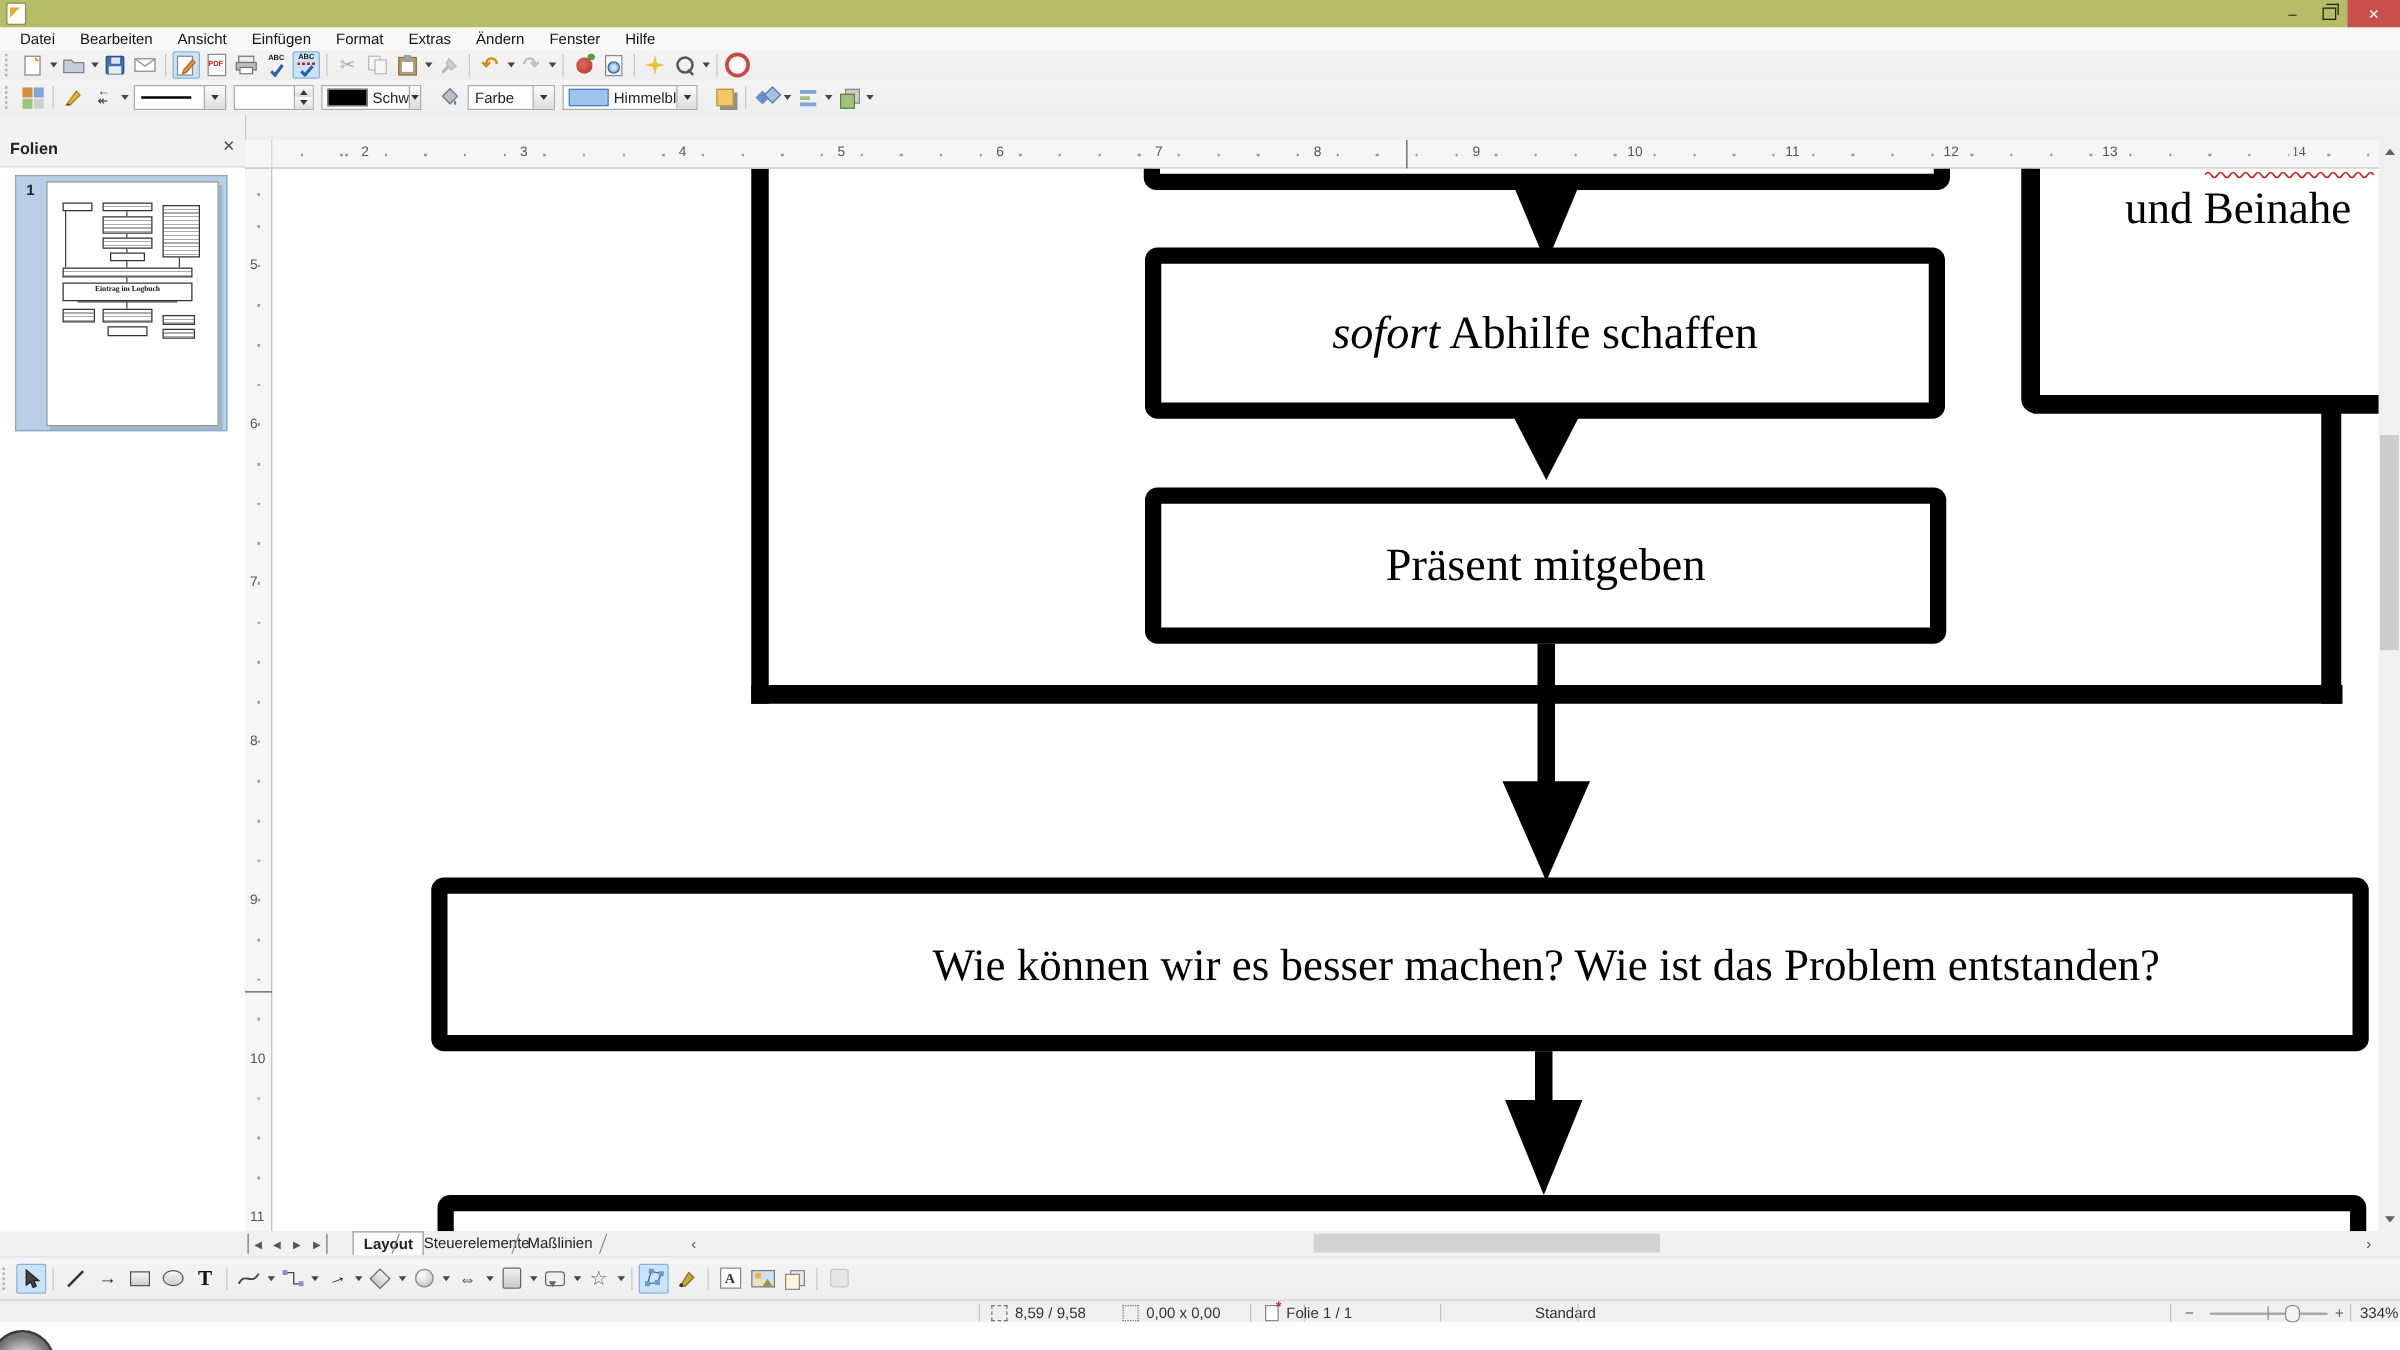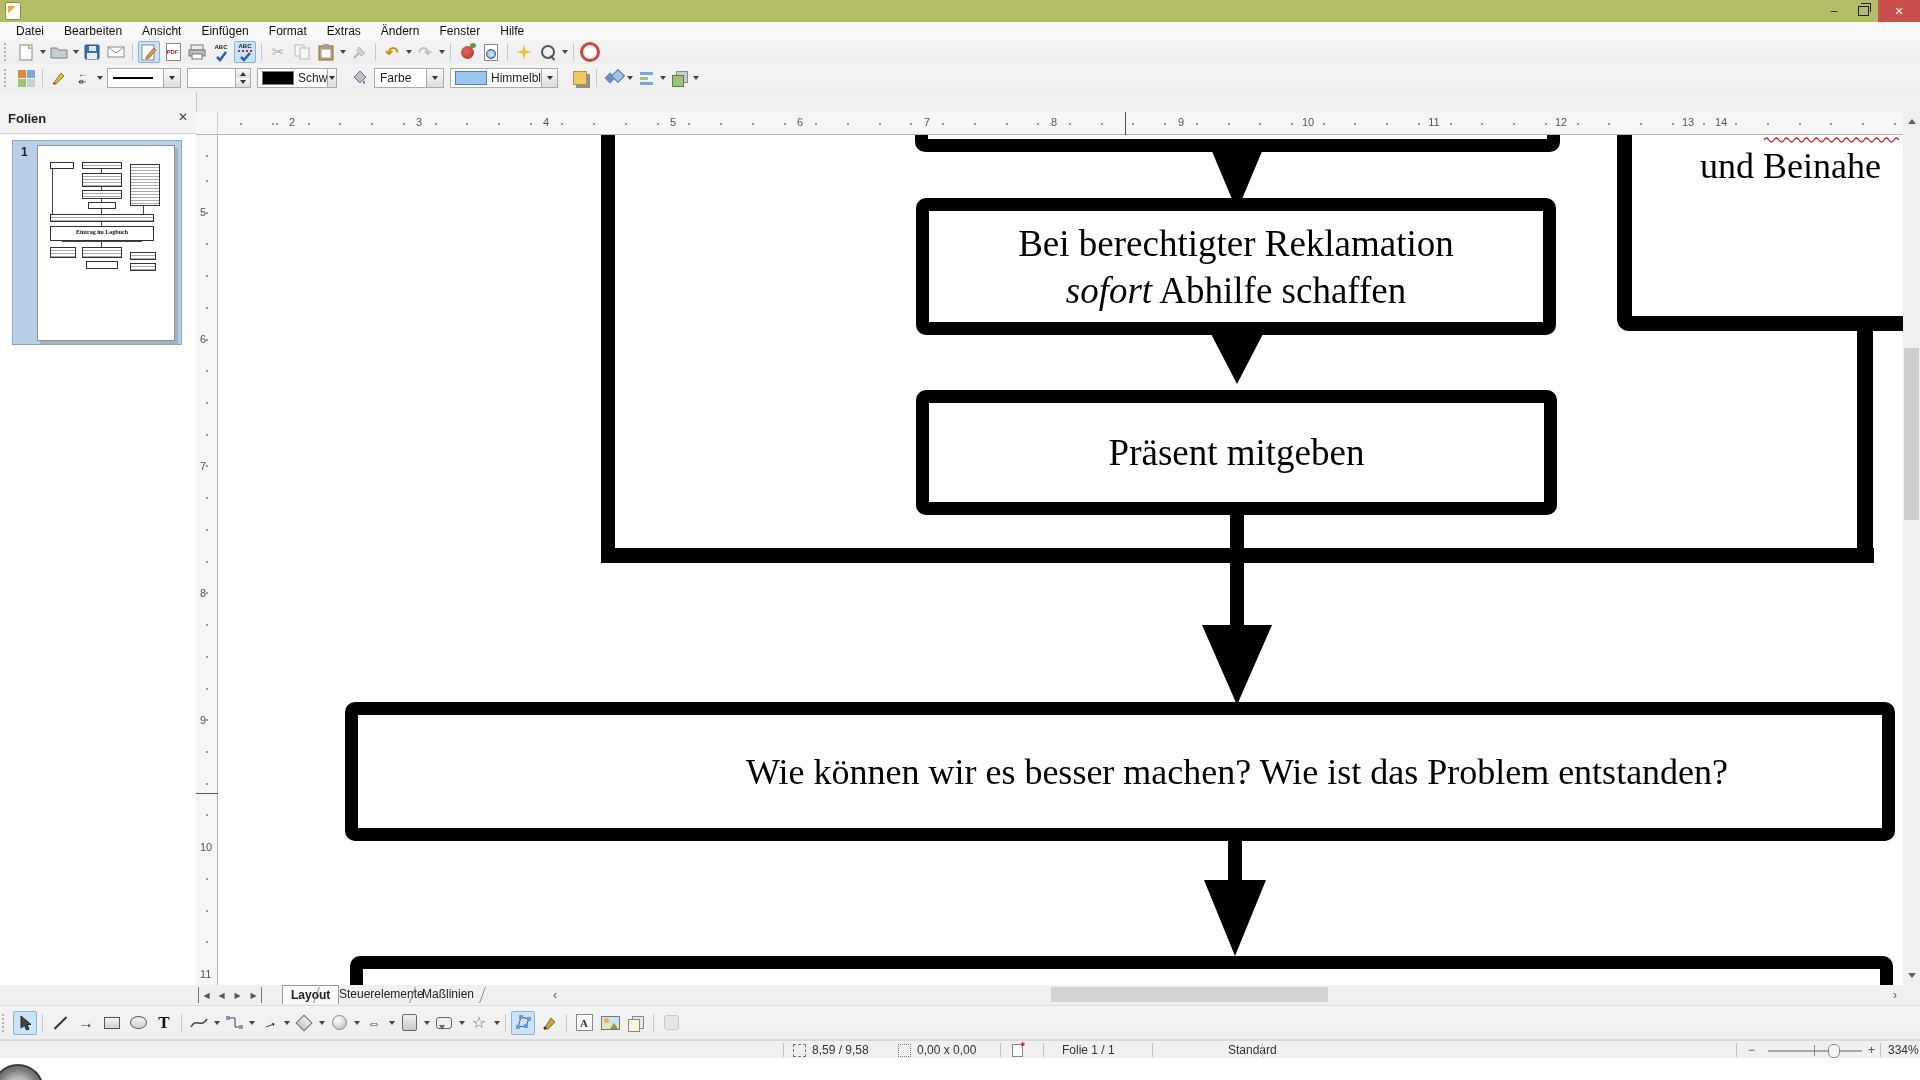--- a/index.html
+++ b/index.html
@@ -375,21 +375,21 @@
     <span class="hnum" style="left:328px;">4</span>
     <span class="hnum" style="left:455px;">5</span>
     <span class="hnum" style="left:582px;">6</span>
     <span class="hnum" style="left:709px;">7</span>
     <span class="hnum" style="left:836px;">8</span>
     <span class="hnum" style="left:963px;">9</span>
     <span class="hnum" style="left:1090px;">10</span>
     <span class="hnum" style="left:1216px;">11</span>
     <span class="hnum" style="left:1343px;">12</span>
     <span class="hnum" style="left:1470px;">13</span>
-    <span class="hnum" style="left:1503px;">14</span>
+    <span class="hnum" style="left:1621px;font-family:Liberation Serif, serif;">14</span>
     <span class="hmarker" style="left:907px;"></span>
   </div>
   <div id="vruler" class="abs">
     <span id="vdots"></span>
     <span class="vnum" style="top:77px;">5</span>
     <span class="vnum" style="top:204px;">6</span>
     <span class="vnum" style="top:331px;">7</span>
     <span class="vnum" style="top:458px;">8</span>
     <span class="vnum" style="top:585px;">9</span>
     <span class="vnum" style="top:712px;">10</span>
@@ -397,21 +397,20 @@
     <span class="vmarker" style="top:658px;"></span>
   </div>
 
   <div id="canvas" class="abs">
 
     <div class="fbox" style="left:697px;top:-90px;width:645px;height:107px;"></div>
 
     <div class="tri" style="left:993px;top:14px;border-left:26px solid transparent;border-right:26px solid transparent;border-top:62px solid #000;"></div>
 
     <div class="fbox ctr" style="left:698px;top:63px;width:640px;height:137px;">
-      <div class="serif" style="font-size:37px;line-height:47px;">Bei berechtigter Reklamation</div>
       <div class="serif" style="font-size:37px;line-height:47px;"><i>sofort</i><span style="white-space:pre;"> Abhilfe schaffen</span></div>
     </div>
 
     <div class="tri" style="left:992px;top:197px;border-left:27px solid transparent;border-right:27px solid transparent;border-top:52px solid #000;"></div>
 
     <div class="fbox ctr" style="left:698px;top:255px;width:641px;height:125px;">
       <div class="serif" style="font-size:37px;">Präsent mitgeben</div>
     </div>
 
     <div class="blk" style="left:383px;top:0;width:14px;height:428px;"></div>
@@ -573,21 +572,21 @@
     <span class="ssep" style="left:783px;"></span>
     <span class="sicon" style="left:793px;width:11px;height:11px;border:1px dashed #777;"></span>
     <span class="stxt" style="left:812px;">8,59 / 9,58</span>
     <span class="sicon" style="left:898px;width:11px;height:11px;border:1px dotted #777;"></span>
     <span class="stxt" style="left:917px;">0,00 x 0,00</span>
     <span class="ssep" style="left:1000px;"></span>
     <span class="sicon" style="left:1012px;width:9px;height:11px;background:#fff;border:1px solid #888;">
         <span style="position:absolute;right:-3px;top:-5px;color:#c22;font-size:11px;font-weight:bold;">*</span>
       </span>
     <span class="ssep" style="left:1043px;"></span>
-    <span class="stxt" style="left:1062px;">Folie 1 / 1</span>
+    <span class="stxt" style="left:1029px;">Folie 1 / 1</span>
     <span class="ssep" style="left:1152px;"></span>
     <span class="stxt" style="left:1180px;margin-left:48px;">Standard</span>
     <span class="ssep" style="left:1262px;"></span>
     <span class="ssep" style="left:1736px;"></span>
     <span class="stxt" style="left:1748px;color:#555;">−</span>
     <span id="zoom-track"></span>
     <span id="zoom-notch"></span>
     <span id="zoom-thumb"></span>
     <span class="stxt" style="left:1868px;color:#555;">+</span>
     <span class="ssep" style="left:1880px;"></span>

